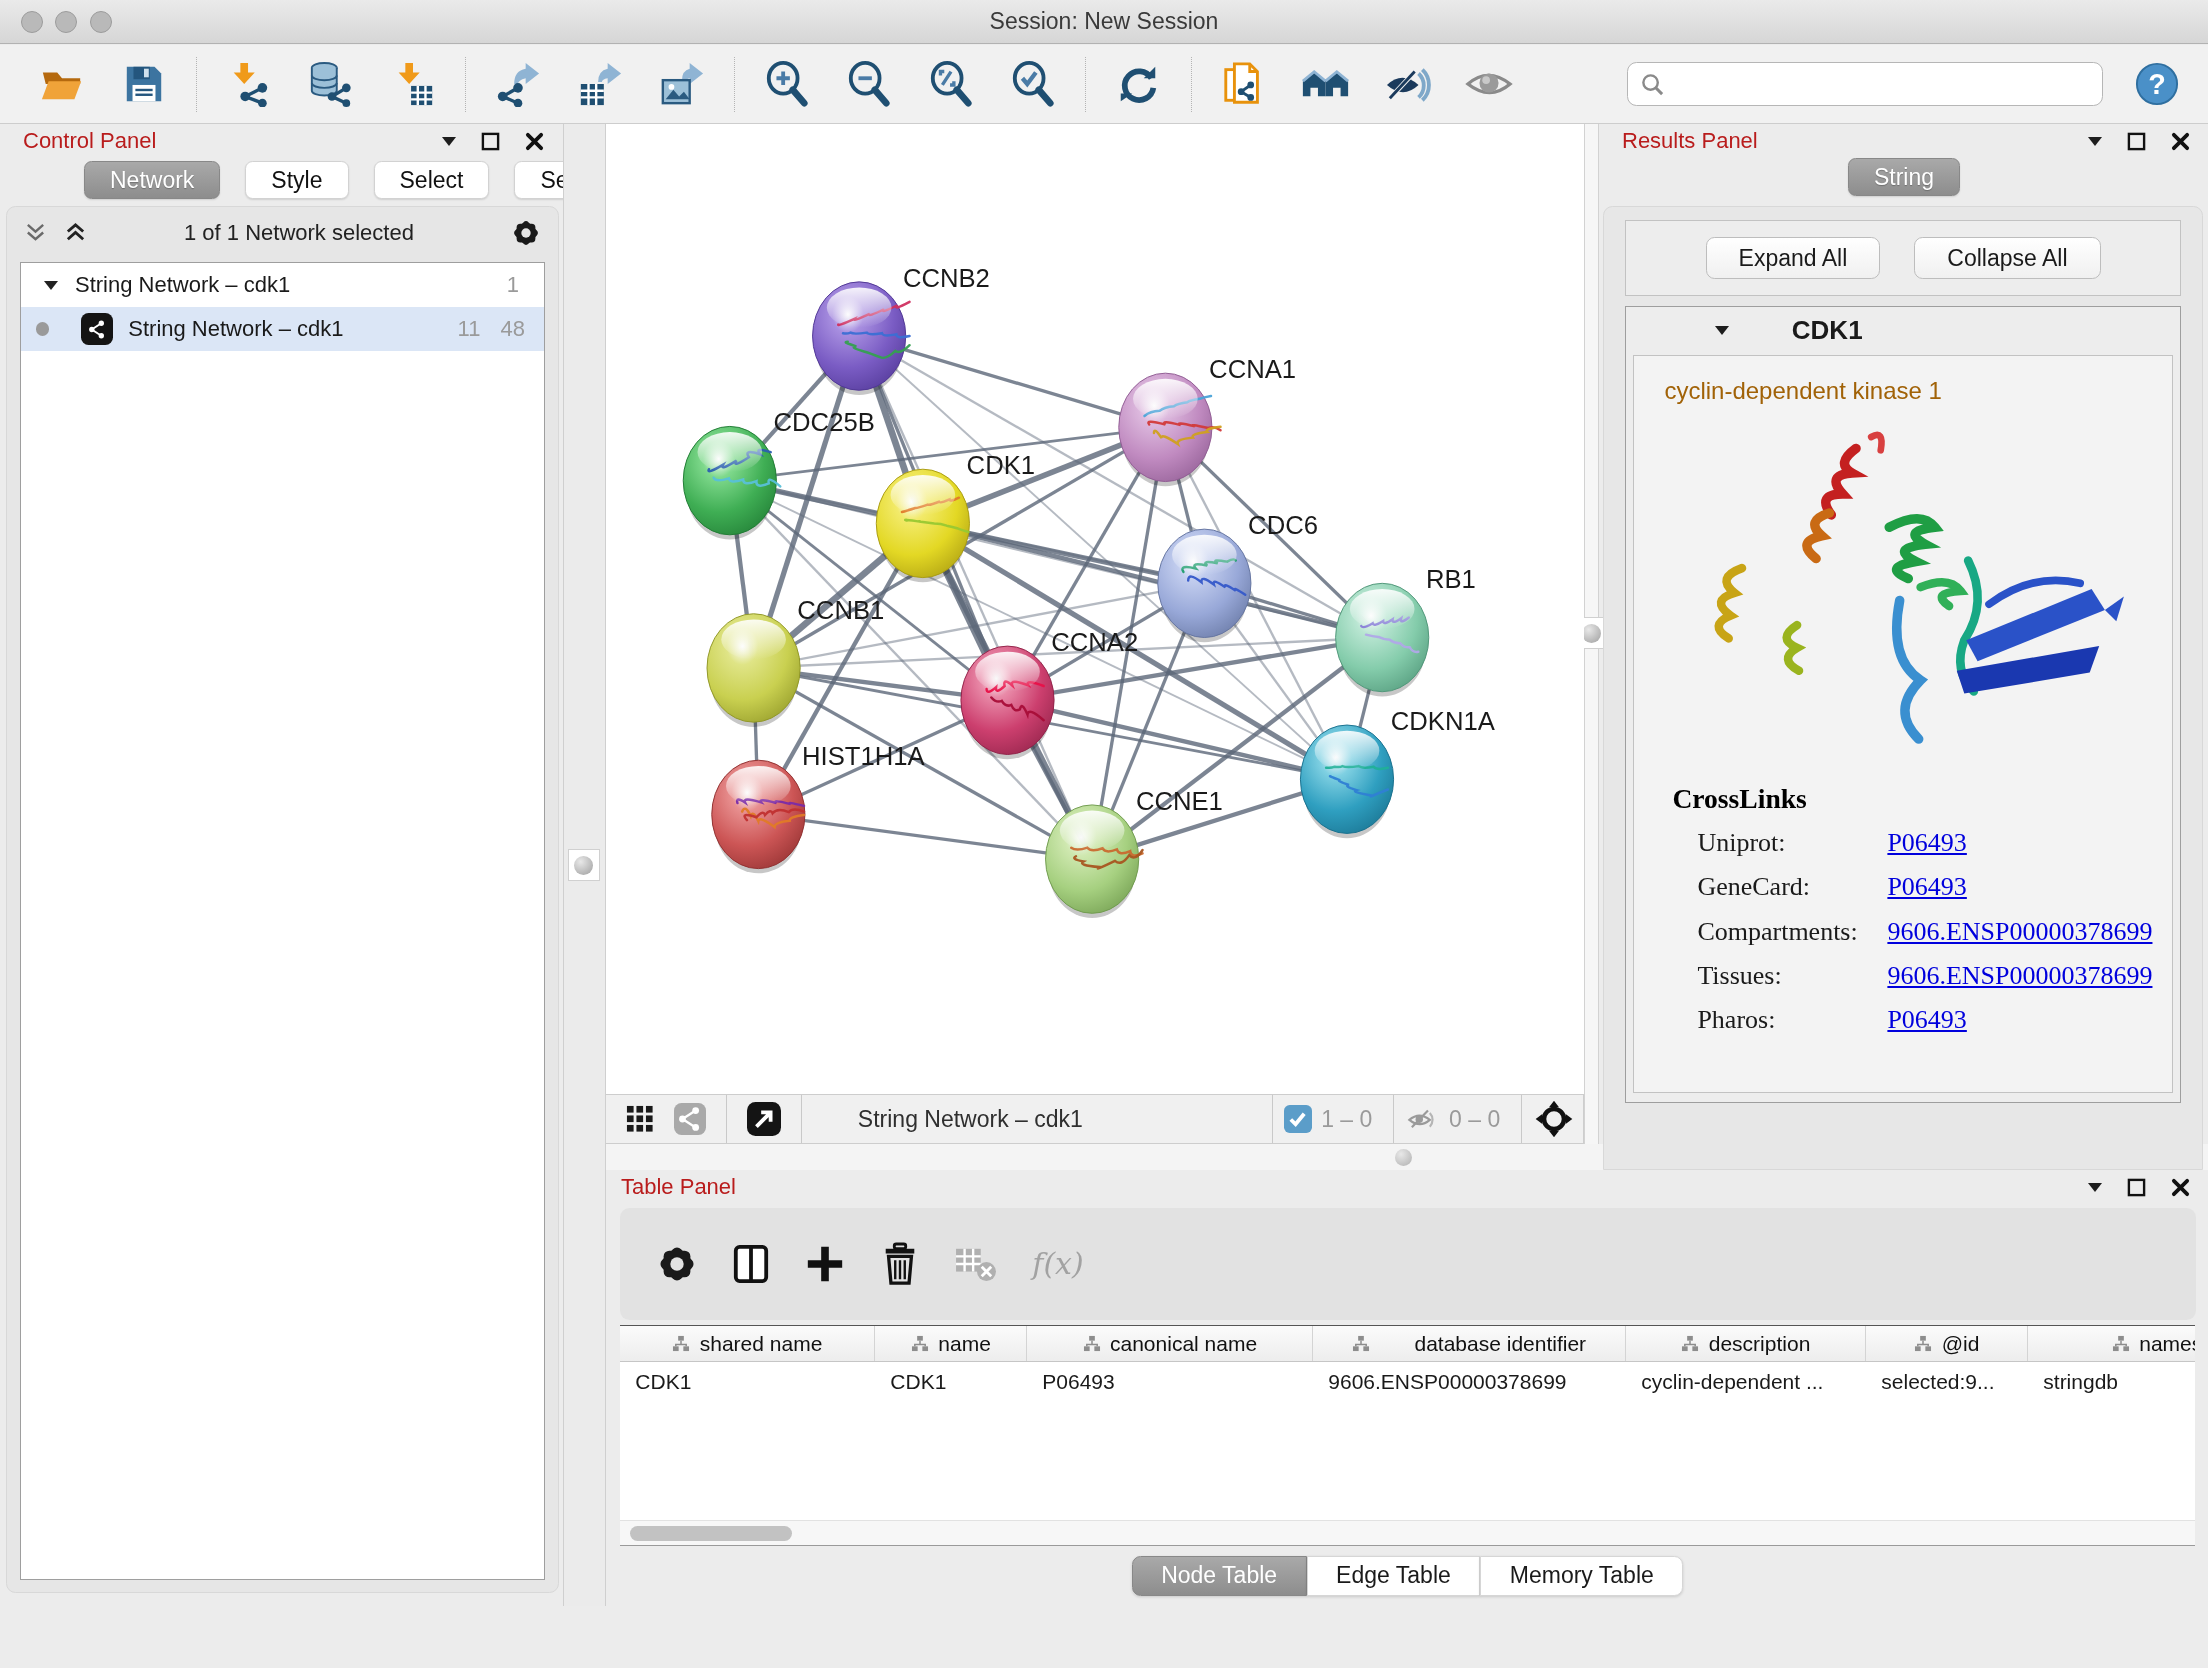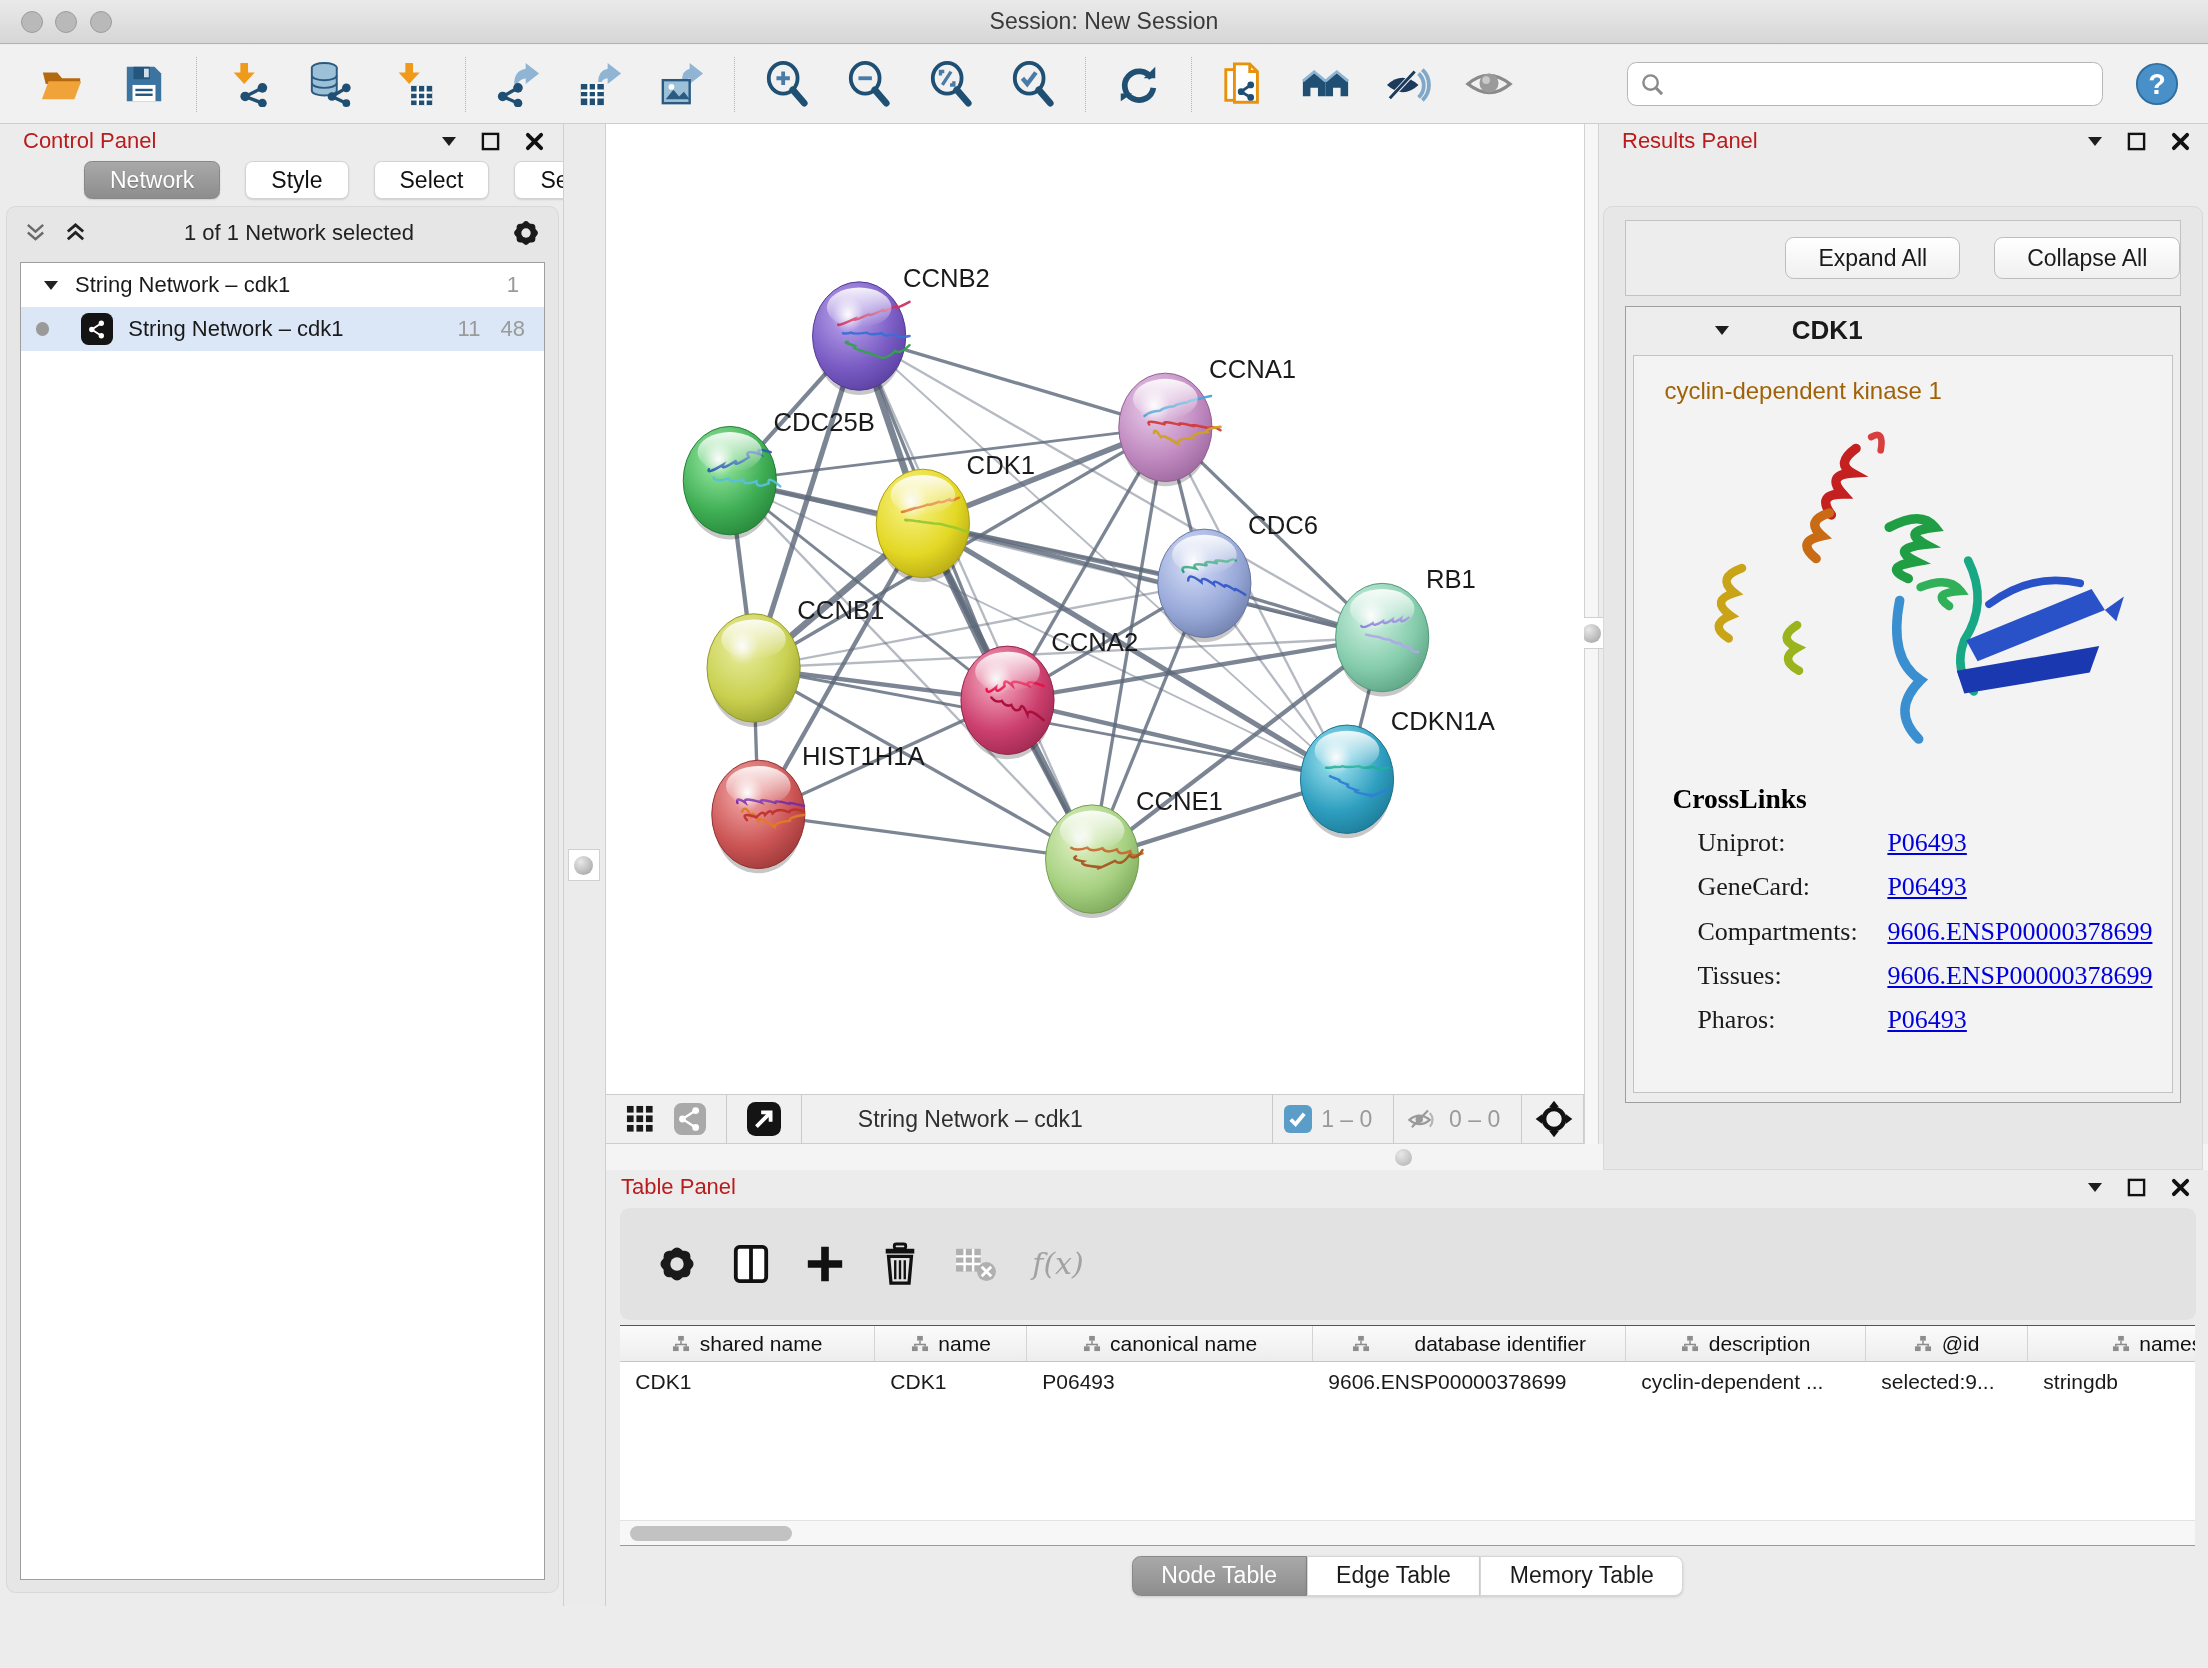--- a/index.html
+++ b/index.html
@@ -67,21 +67,21 @@
   .grip .ball { width:19px; height:19px; border-radius:50%; background:radial-gradient(circle at 35% 30%, #e8e8e8, #9e9e9e); }
   .h-divider { position:absolute; left:606px; top:1144px; width:1603px; height:26px; background:#f4f4f4; }
   .h-divider .ball { position:absolute; left:789px; top:4.8px; width:17px; height:17px; border-radius:50%;
     background:radial-gradient(circle at 35% 30%, #e8e8e8, #b0b0b0); }
 
   
   .results-panel { position:absolute; left:1599px; top:124px; width:610px; height:1046px; }
   .rp-tab-row { height:44px; display:flex; justify-content:center; }
   .rp-body { position:absolute; left:3.8px; right:5.7px; top:82px; bottom:0; background:#e7e7e7; border:1px solid #d8d8d8; border-radius:9.5px 9.5px 0 0; }
   .rp-box1 { margin:13.3px 21px 9.5px 21px; height:76px; border:1px solid #c2c2c2; background:#ededed;
-    display:flex; align-items:center; justify-content:flex-end; gap:34px; }
+    display:flex; align-items:center; justify-content:center; gap:34px; }
   .rp-btn { height:42px; padding:0 32px; background:linear-gradient(#ffffff,#f0f0f0); border:1px solid #bdbdbd;
     border-radius:8.6px; font-size:23px; display:flex; align-items:center; }
   .rp-box2 { margin:0 21px; border:1px solid #9e9e9e; background:#ededed; height:797px; }
   .rp-sec-header { height:48px; display:flex; align-items:center; padding-left:89px; gap:63px; }
   .rp-gene { font-size:26px; font-weight:bold; }
   .rp-sec-inner { margin:0 7.6px; border:1px solid #c2c2c2; background:#f3f3f3; height:738px; overflow:hidden; }
   .rp-desc { padding:21px 0 0 30px; font-size:24px; color:#a16207; }
   .rp-protein { display:block; margin:13.3px auto 0 auto; }
   .crosslinks { font-family:"Liberation Serif", serif; padding-left:38px; margin-top:3.8px; }
   .cl-heading { font-size:27.6px; font-weight:bold; color:#000; }
@@ -639,20 +639,23 @@
     <span class="ph-title">Results Panel</span>
     <span class="ph-icons">
       <span class="tri-down sm"></span>
       <svg width="19" height="19" viewBox="0 0 20 20">
         <rect x="2" y="2" width="16" height="16" fill="none" stroke="#111" stroke-width="2.5"></rect>
       </svg>
       <svg width="19" height="19" viewBox="0 0 20 20">
         <path d="M3 3 L17 17 M17 3 L3 17" stroke="#111" stroke-width="4" stroke-linecap="round"></path>
       </svg>
     </span>
+  </div>
+  <div class="rp-tab-row">
+    <div class="tab selected">String</div>
   </div>
   <div class="rp-body">
     <div class="rp-box1">
       <div class="rp-btn">Expand All</div>
       <div class="rp-btn">Collapse All</div>
     </div>
     <div class="rp-box2">
       <div class="rp-sec-header">
         <span class="tri-down sm"></span>
         <span class="rp-gene">CDK1</span>

